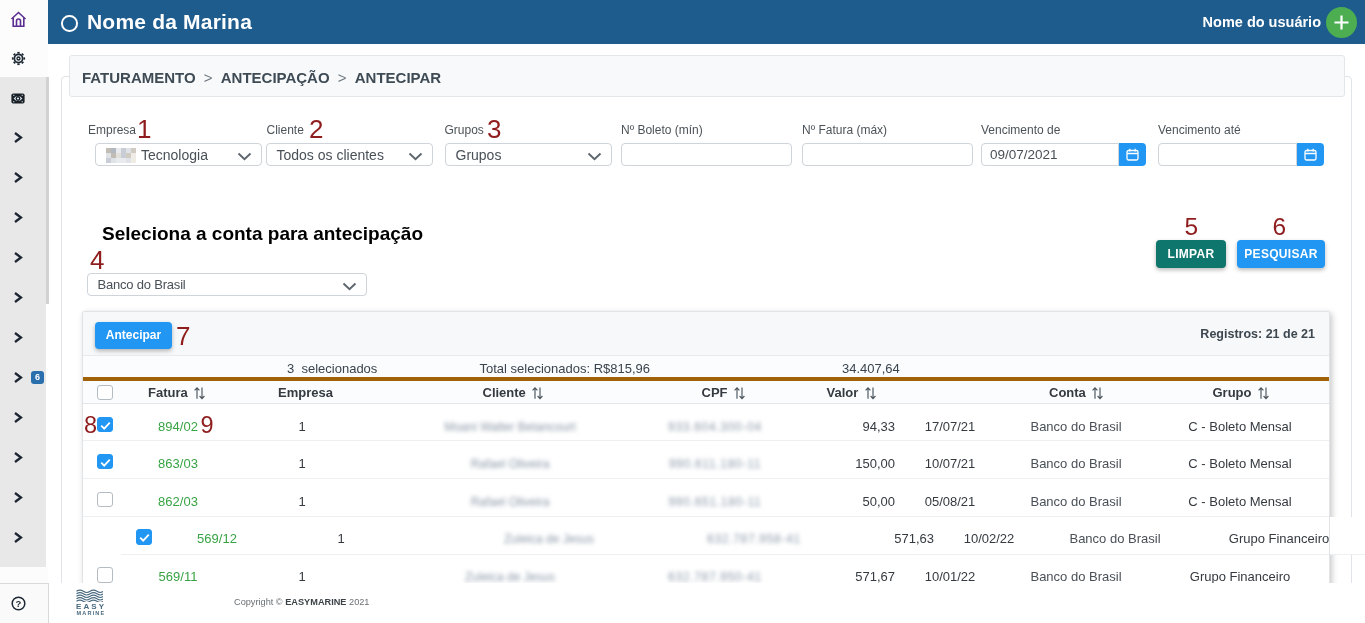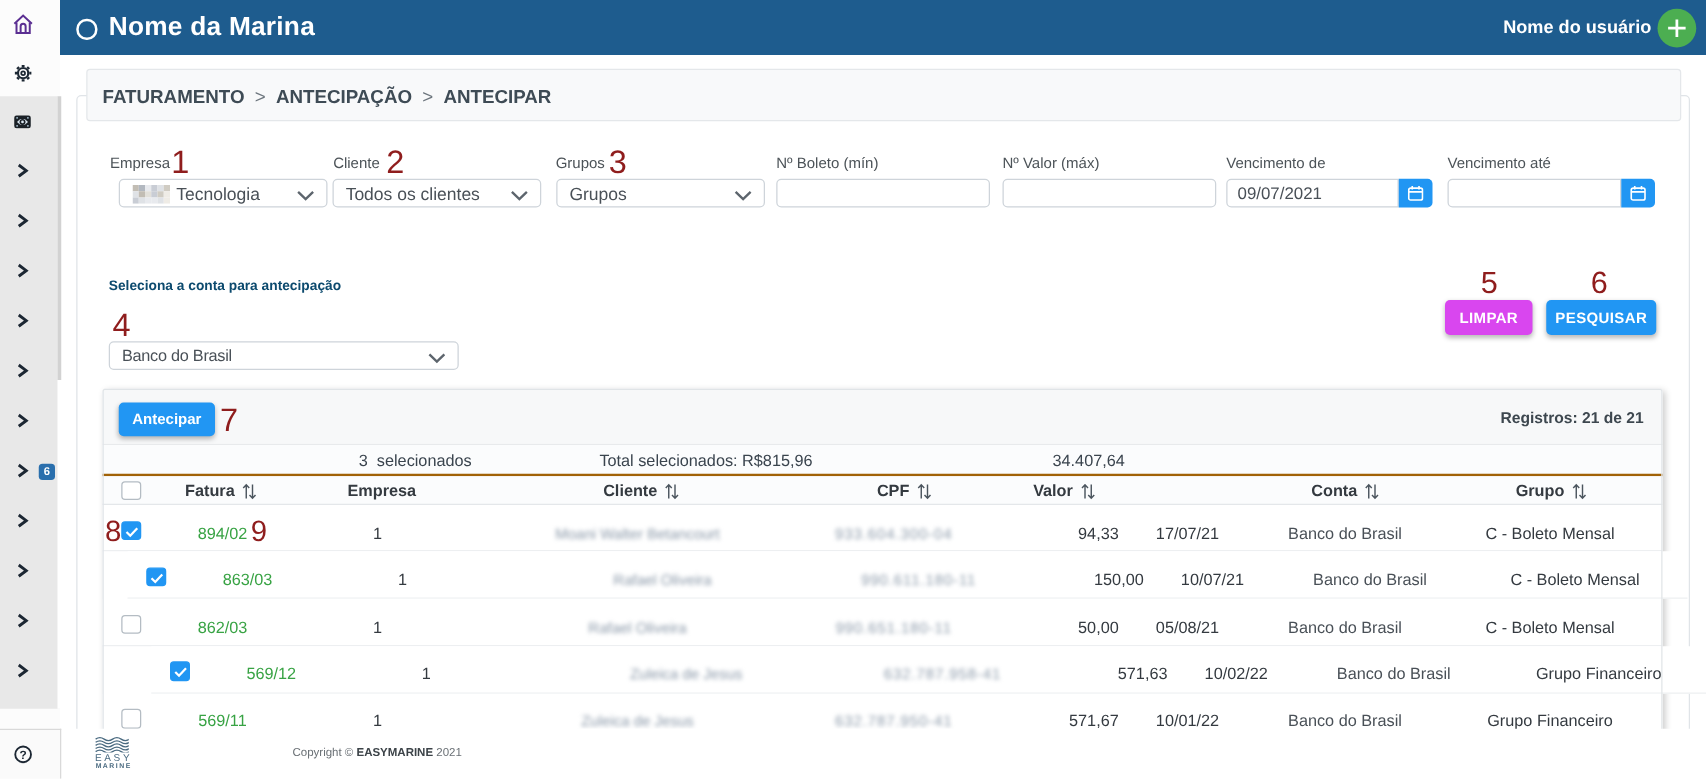--- a/index.html
+++ b/index.html
@@ -42,31 +42,31 @@
   .sel, .inp { position:absolute; height:23px; background:#fff;
     border:1px solid #ced4da; border-radius:4px; z-index:11; }
   .sel span.txt, .inp span.txt { position:absolute; left:10px; top:3px;
     font-size:14px; color:#495057; white-space:nowrap; }
   .chev { position:absolute; right:9px; top:8px; }
   .calbtn { position:absolute; width:27px; height:23px; background:#2196f3;
     border-radius:0 4px 4px 0; z-index:12; }
   .calbtn svg { position:absolute; left:7px; top:5px; }
 
   
-  #h2 { left:87px; top:223px; font-size:11px; font-weight:bold; color:#0c4a6e; z-index:11;}
+  #h2 { left:102px; top:223px; font-size:19px; font-weight:bold; color:#000000; z-index:11;}
   .btn { position:absolute; z-index:11; color:#fff; text-align:center; border-radius:4px;
     font-weight:bold; box-shadow:0 2px 4px rgba(0,0,0,0.28); }
 
   
   #tcard { left:82px; top:311px; width:1248px; height:283px; background:#fff;
     box-shadow:2px 2px 6px rgba(0,0,0,0.22); border-radius:2px; z-index:8; }
   #toolbar { position:absolute; left:0; top:0; width:1248px; height:45px;
     background:#f7f8f9; border-bottom:1px solid #e8eaec; border-radius:2px 2px 0 0; }
   #selrow { position:absolute; left:0; top:45px; width:1248px; height:25px;
-    background:#fbfcfd; border-bottom:2px solid #a16207; font-size:13px;
+    background:#fbfcfd; border-bottom:4px solid #a16207; font-size:13px;
     color:#3a444e; }
   #headrow { position:absolute; left:0; top:70px; width:1248px; height:23px;
     background:#fbfcfd; border-bottom:1px solid #e4e7ea; }
   .hlab { position:absolute; top:4px; font-size:13px; font-weight:bold; color:#343a40; white-space:nowrap; }
   .sarr { vertical-align:-3px; margin-left:2px; }
   .trow { position:absolute; left:0; width:1248px; height:37.6px;
     border-bottom:1px solid #edeff1; background:#fff; }
   .cell { position:absolute; top:14.5px; font-size:13px; color:#343a40; white-space:nowrap; }
   .cb { position:absolute; left:15px; width:15.5px; height:15.5px; background:#fff;
     border:1px solid #b4bcc3; border-radius:3px; }
@@ -140,21 +140,21 @@
   <div class="sel" style="left:444.5px; top:143px; width:167px;">
     <span class="txt">Grupos</span>
     <svg class="chev" width="15" height="9">
         <path d="M1.5 1.5 L7.5 7.3 L13.5 1.5" stroke="#5d656d" stroke-width="1.9" fill="none"></path>
       </svg>
   </div>
 
   <div class="flabel" style="left:621px; top:123px;">Nº Boleto (mín)</div>
   <div class="inp" style="left:621px; top:143px; width:171px;"></div>
 
-  <div class="flabel" style="left:802px; top:123px;">Nº Valor (máx)</div>
+  <div class="flabel" style="left:802px; top:123px;">Nº Fatura (máx)</div>
   <div class="inp" style="left:801.5px; top:143px; width:171px;"></div>
 
   <div class="flabel" style="left:981px; top:123px;">Vencimento de</div>
   <div class="inp" style="left:981px; top:143px; width:138px; border-radius:4px 0 0 4px;">
     <span class="txt" style="left:8px; font-size:13.5px;">09/07/2021</span>
   </div>
   <div class="calbtn" style="left:1118.5px; top:143px;">
     <svg width="13" height="13">
         <g stroke="#fff" stroke-width="1.3" fill="none">
           <rect x="1" y="2.5" width="11" height="9.5" rx="1.5"></rect>
@@ -178,21 +178,21 @@
   <div class="red" style="left:90px; top:245px;">4</div>
   <div class="sel" style="left:86.5px; top:273px; width:280px;">
     <span class="txt" style="font-size:13px; letter-spacing:-0.2px;">Banco do Brasil</span>
     <svg class="chev" width="15" height="9">
         <path d="M1.5 1.5 L7.5 7.3 L13.5 1.5" stroke="#5d656d" stroke-width="1.9" fill="none"></path>
       </svg>
   </div>
 
   <div class="red" style="left:1184.5px; top:213px; font-size:24.5px;">5</div>
   <div class="red" style="left:1272.5px; top:213px; font-size:24.5px;">6</div>
-  <div class="btn" style="left:1156px; top:240px; width:70px; height:28px; background:#d946ef;
+  <div class="btn" style="left:1156px; top:240px; width:70px; height:28px; background:#0f766e;
        font-size:12px; line-height:28px; letter-spacing:0.3px;">LIMPAR</div>
   <div class="btn" style="left:1237px; top:240px; width:88px; height:28px; background:#2196f3;
        font-size:12px; line-height:28px; letter-spacing:0.3px;">PESQUISAR</div>
 
   <div class="abs" id="tcard">
     <div style="position:absolute; left:0; top:0; width:1248px; height:283px; border:1px solid #e0e4e7; border-radius:2px; box-sizing:border-box; z-index:50; pointer-events:none;"></div>
     <div id="toolbar">
       <div class="btn" style="left:13px; top:11px; width:77px; height:27px; background:#2196f3;
            font-size:12px; line-height:27px;">Antecipar</div>
       <div style="position:absolute; right:15px; top:15.5px; font-size:12.5px; font-weight:bold; color:#3d474f;">Registros: 21 de 21</div>
@@ -257,21 +257,21 @@
           </svg></div>
       <div class="cell green" style="left:56px; width:80px; text-align:center;">894/02</div>
       <div class="cell" style="left:180px; width:80px; text-align:center;">1</div>
       <div class="cell blur2" style="left:338px; width:180px; text-align:center; top:15.5px;">Moani Walter Betancourt</div>
       <div class="cell blur2" style="left:573px; width:120px; text-align:center; top:15.5px; letter-spacing:0.7px;">933.604.300-04</div>
       <div class="cell" style="left:713px; width:100px; text-align:right;">94,33</div>
       <div class="cell" style="left:818px; width:100px; text-align:center;">17/07/21</div>
       <div class="cell gray" style="left:934px; width:120px; text-align:center;">Banco do Brasil</div>
       <div class="cell" style="left:1096px; width:124px; text-align:center;">C - Boleto Mensal</div>
     </div>
-    <div class="trow" style="top:130.3px; height:38.1px;margin-left:20px;">
+    <div class="trow" style="top:130.3px; height:38.1px;">
       <div class="cb on" style="top:12.5px;"><svg width="15" height="15">
             <path d="M3.2 7.6 L6.2 10.6 L11.8 4.6" stroke="#fff" stroke-width="1.8" fill="none"></path>
           </svg></div>
       <div class="cell green" style="left:56px; width:80px; text-align:center;">863/03</div>
       <div class="cell" style="left:180px; width:80px; text-align:center;">1</div>
       <div class="cell blur2" style="left:338px; width:180px; text-align:center; top:15.5px;">Rafael Oliveira</div>
       <div class="cell blur2" style="left:573px; width:120px; text-align:center; top:15.5px; letter-spacing:0.7px;">990.611.180-11</div>
       <div class="cell" style="left:713px; width:100px; text-align:right;">150,00</div>
       <div class="cell" style="left:818px; width:100px; text-align:center;">10/07/21</div>
       <div class="cell gray" style="left:934px; width:120px; text-align:center;">Banco do Brasil</div>
@@ -322,21 +322,21 @@
     <div style="position:absolute; left:28px; top:0; width:34px; height:36px;">
       <svg style="position:absolute; left:0; top:6px;" width="27" height="13" viewBox="0 0 27 13">
         <g stroke="#4a6a80" stroke-width="1.05" fill="none">
           <path d="M0.5 2 q3.4 -2.3 6.8 0 t6.8 0 t6.8 0 t6.8 0" transform="translate(0,0.3)"></path>
           <path d="M0.5 2 q3.4 -2.3 6.8 0 t6.8 0 t6.8 0 t6.8 0" transform="translate(0,2.8)"></path>
           <path d="M0.5 2 q3.4 -2.3 6.8 0 t6.8 0 t6.8 0 t6.8 0" transform="translate(0,5.3)"></path>
           <path d="M0.5 2 q3.4 -2.3 6.8 0 t6.8 0 t6.8 0 t6.8 0" transform="translate(0,7.8)"></path>
           <path d="M0.5 2 q3.4 -2.3 6.8 0 t6.8 0 t6.8 0 t6.8 0" transform="translate(0,10.3)"></path>
         </g>
       </svg>
-      <div style="position:absolute; left:0; top:19.5px; font-size:8px; line-height:7px; font-weight:normal; color:#4a6a80; letter-spacing:2.1px;">EASY</div>
+      <div style="position:absolute; left:0; top:19.5px; font-size:8px; line-height:7px; font-weight:bold; color:#4a6a80; letter-spacing:2.1px;">EASY</div>
       <div style="position:absolute; left:0.5px; top:27.5px; font-size:5.5px; line-height:5px; font-weight:bold; color:#4a6a80; letter-spacing:1.2px;">MARINE</div>
     </div>
     <div style="position:absolute; left:186px; top:13.5px; font-size:9.2px; color:#6a7075;">Copyright © <b style="color:#3c4348;">EASYMARINE</b> 2021</div>
   </div>
 
   <div class="abs" id="sidebar">
     <div id="sidegray"></div>
     <div style="position:absolute; left:45.5px; top:77px; width:3px; height:490px; background:#fff;"></div>
     <div style="position:absolute; left:45.5px; top:77px; width:3px; height:227px; background:#d2d2d2;"></div>
     <div id="sidefoot"></div>

